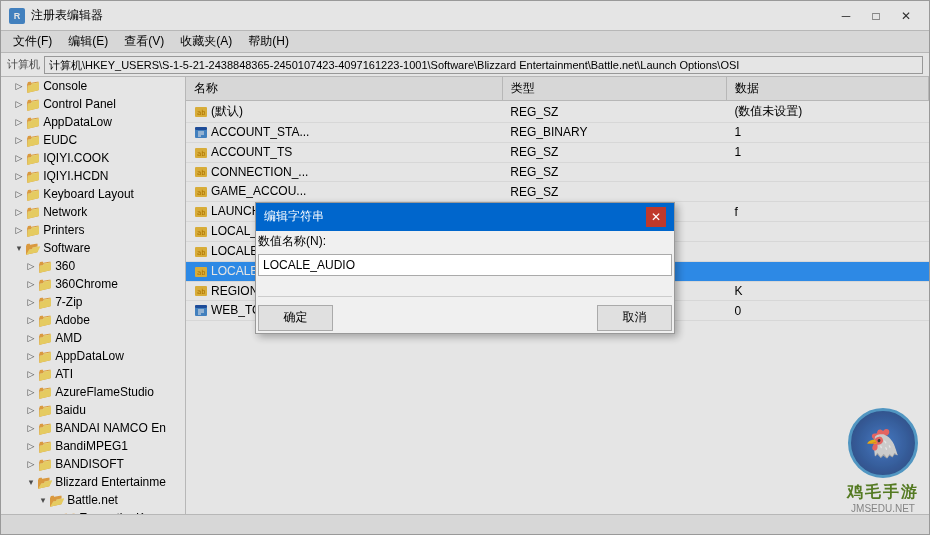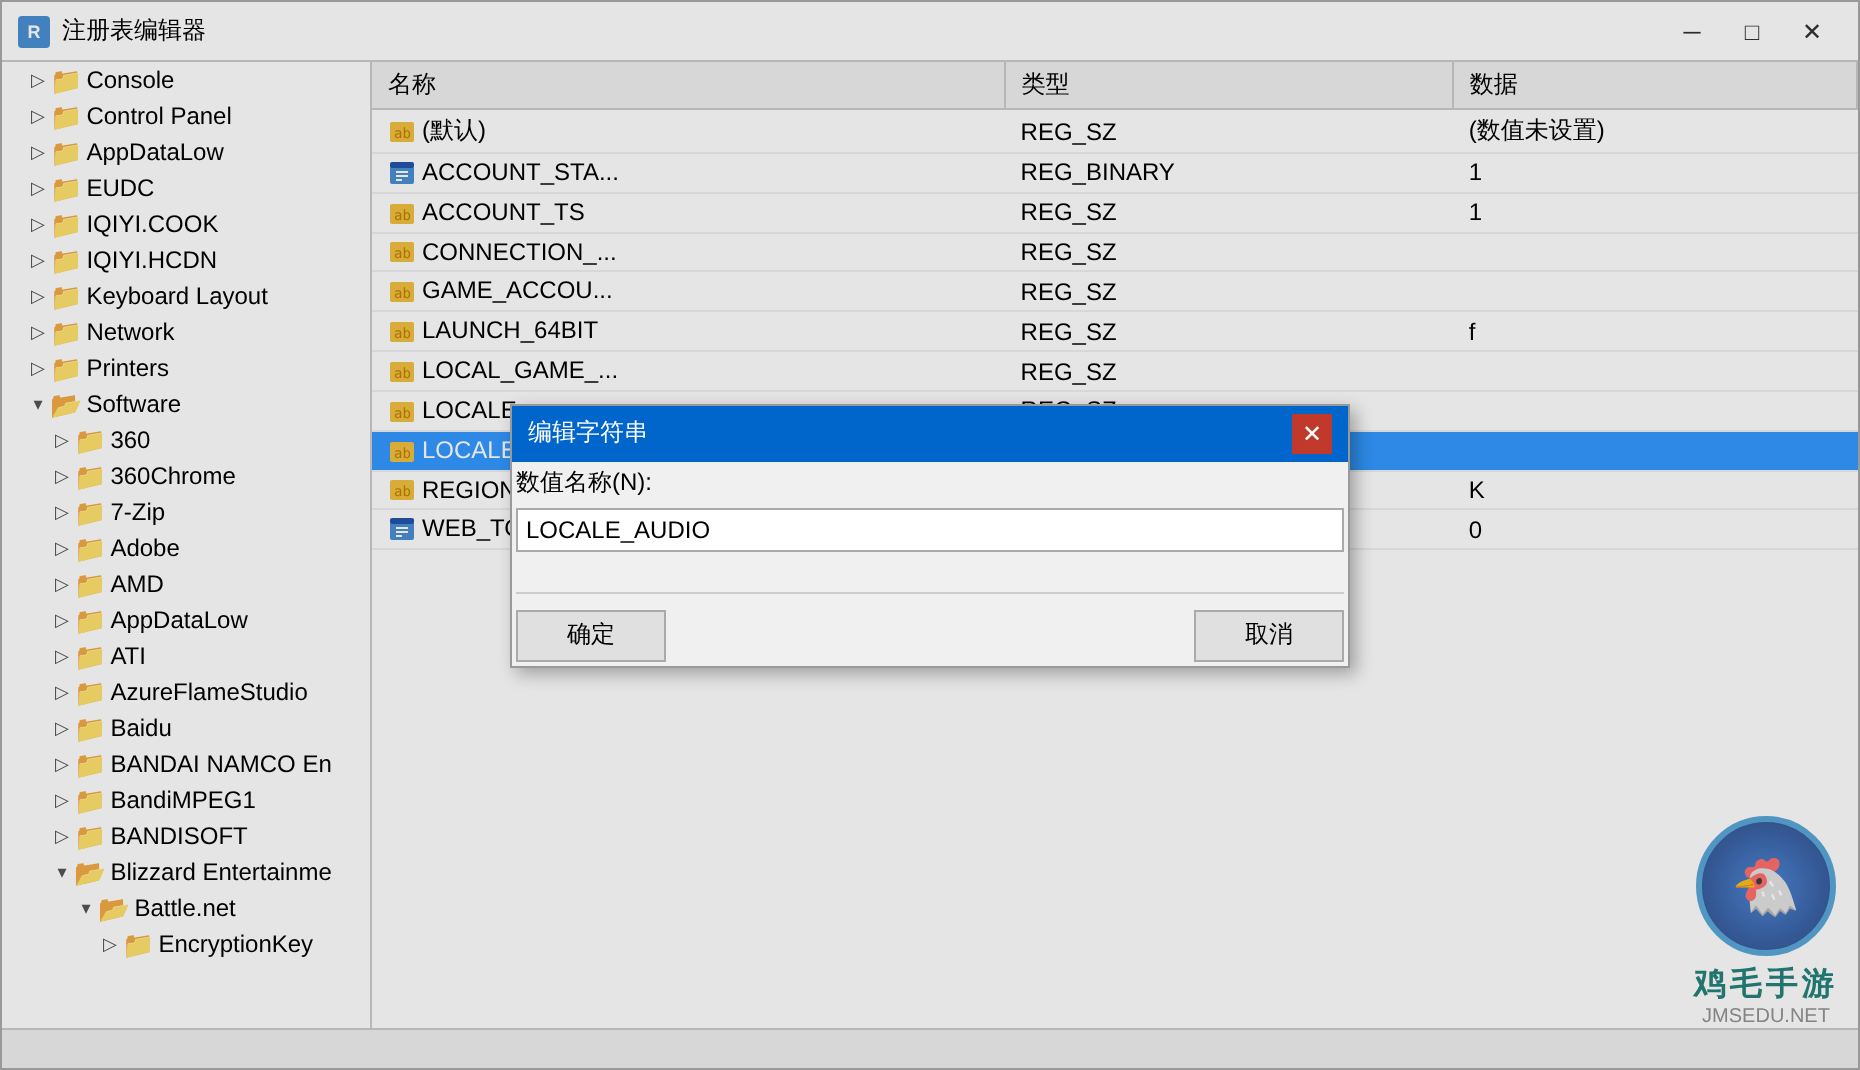--- a/index.html
+++ b/index.html
@@ -198,21 +198,21 @@
       align-items: center;
       justify-content: center;
       font-size: 28px;
       color: white;
       font-weight: bold;
       border: 3px solid #4a9fd4;
     }
     .watermark-text {
       font-size: 16px;
       font-weight: bold;
-      color: #0f766e;
+      color: #4d7c0f;
       margin-top: 4px;
       letter-spacing: 2px;
     }
     .watermark-sub {
       font-size: 10px;
       color: #888;
     }
 
     
     .dialog-overlay {
@@ -312,21 +312,32 @@
       <div class="title-icon">R</div>
       <span class="title-text">注册表编辑器</span>
     </div>
     <div class="title-controls">
       <div class="title-btn">─</div>
       <div class="title-btn">□</div>
       <div class="title-btn close">✕</div>
     </div>
   </div>
 
-
+  <div class="menu-bar">
+    <div class="menu-item">文件(F)</div>
+    <div class="menu-item">编辑(E)</div>
+    <div class="menu-item">查看(V)</div>
+    <div class="menu-item">收藏夹(A)</div>
+    <div class="menu-item">帮助(H)</div>
+  </div>
+
+  <div class="address-bar">
+    <span class="address-label">计算机</span>
+    <div class="address-path">计算机\HKEY_USERS\S-1-5-21-2438848365-2450107423-4097161223-1001\Software\Blizzard Entertainment\Battle.net\Launch Options\OSI</div>
+  </div>
 
   <div class="main-content">
 
     <div class="sidebar">
 
       <div class="tree-item indent-1">
         <span class="tree-expand">▷</span>
         <span style="color:#e8b84b;font-size:13px;margin-right:2px;">📁</span>
         <span class="tree-label">Console</span>
       </div>

